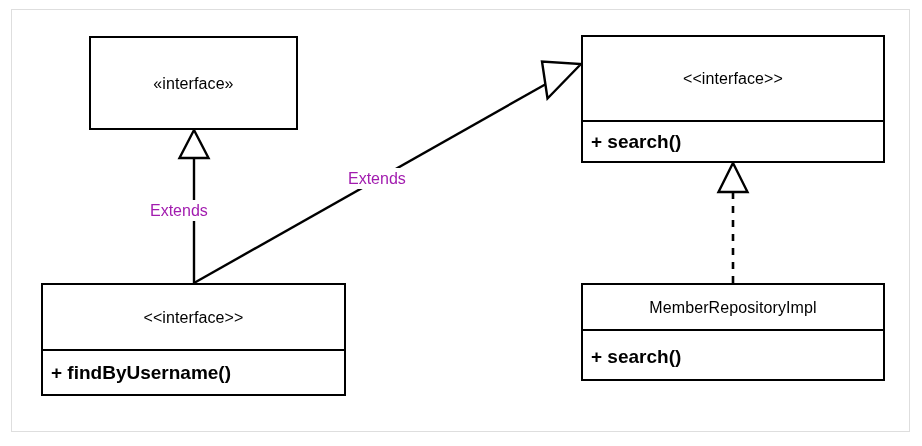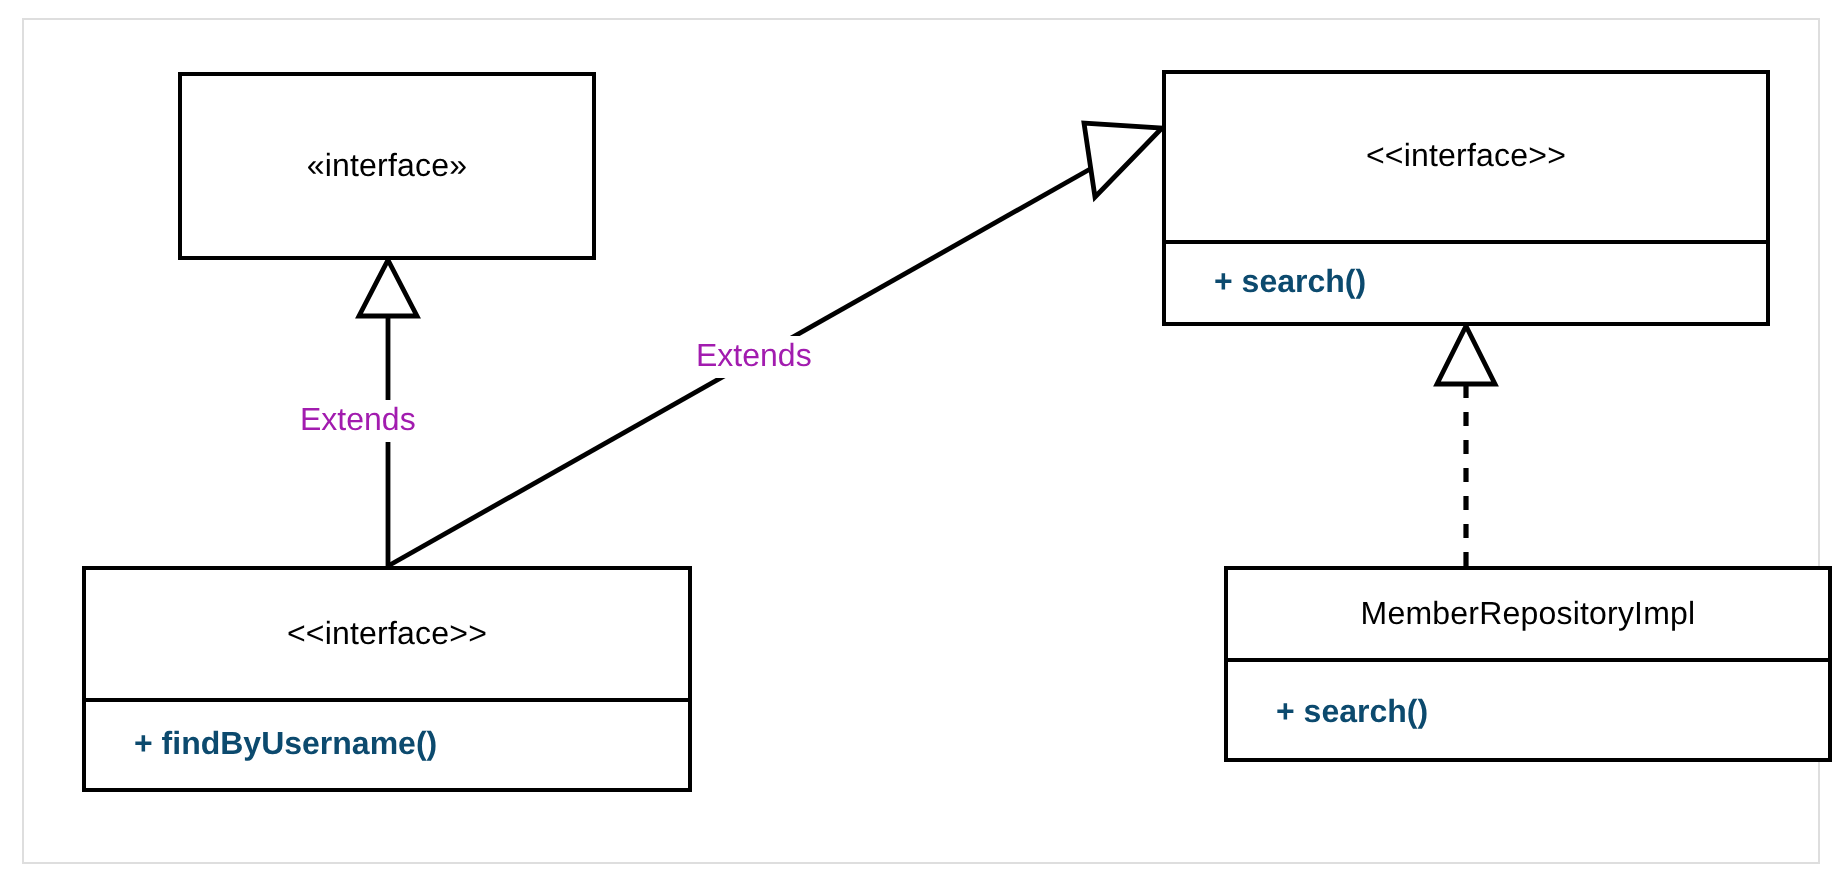--- a/index.html
+++ b/index.html
@@ -59,23 +59,23 @@
     width: 100%;
     height: 0;
     border-top: 2px solid #000000;
   }
   .uml-compartment {
     box-sizing: border-box;
     width: 100%;
     display: flex;
     align-items: center;
     justify-content: flex-start;
-    padding-left: 24px;
-    color: #0c4a6e;
-    font-size: 16px;
+    padding-left: 8px;
+    color: #000000;
+    font-size: 19px;
     line-height: 19px;
   }
   .member-bold { font-weight: bold; }
   .member-plain { font-weight: bold; }
   .stereotype { display: block; }
   .classname { display: block; }
   
   .edge-label {
     position: absolute;
     background: #ffffff;
@@ -130,21 +130,21 @@
   <div class="uml-box" style="left:41px; top:283px; width:305px; height:113px;">
     <div class="uml-header" style="height:64px;">
       <span class="stereotype">&lt;&lt;interface&gt;&gt;</span>
     </div>
     <div class="uml-divider"></div>
     <div class="uml-compartment member-plain" style="height:43px;">
       <span>+ findByUsername()</span>
     </div>
   </div>
 
-  <div class="uml-box" style="left:612px; top:283px; width:304px; height:98px;">
+  <div class="uml-box" style="left:581px; top:283px; width:304px; height:98px;">
     <div class="uml-header" style="height:44px;">
       <span class="classname">MemberRepositoryImpl</span>
     </div>
     <div class="uml-divider"></div>
     <div class="uml-compartment member-bold" style="height:50px;">
       <span>+ search()</span>
     </div>
   </div>
 
   <div class="edge-label" style="left:147px; top:200px;">

